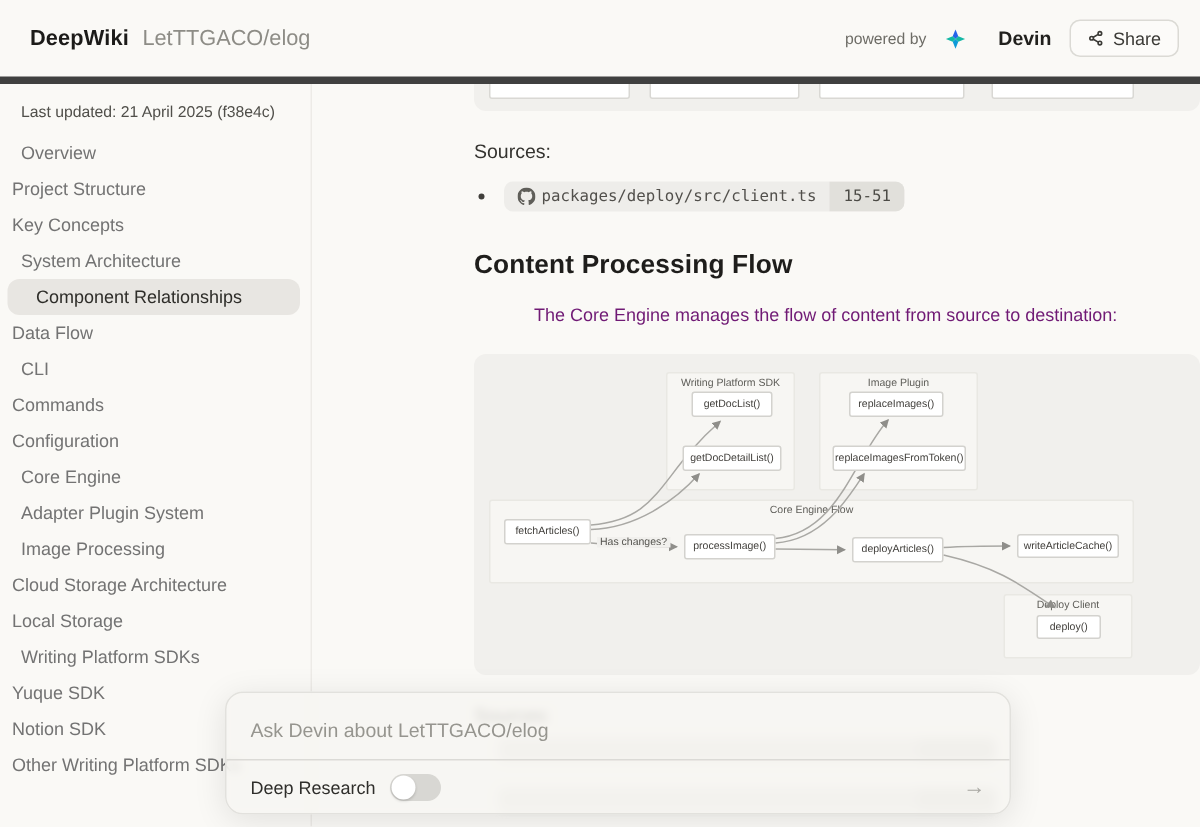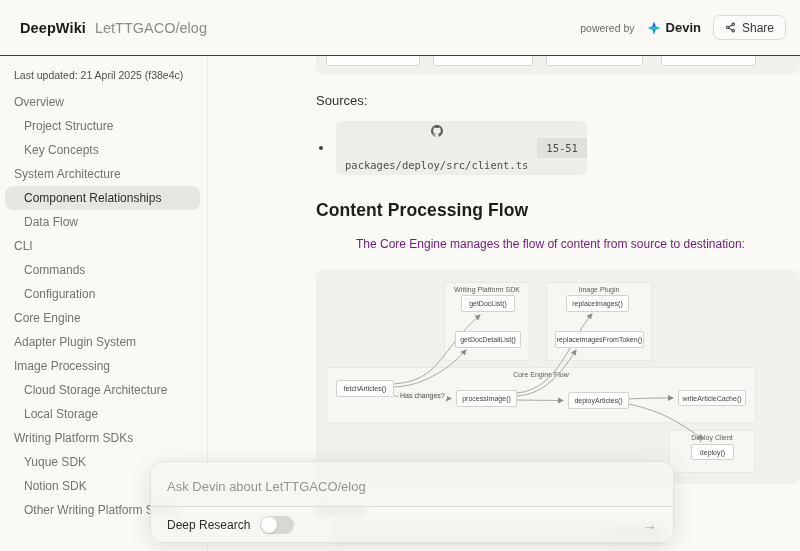--- a/index.html
+++ b/index.html
@@ -6,46 +6,46 @@
   html,body { width:800px; height:551px; overflow:hidden; }
   body {
     font-family:"Liberation Sans", sans-serif;
     background:#faf9f6;
     color:#3c3b37;
     position:relative;
   }
   
   .header {
     height:56px; display:flex; align-items:center;
-    padding:0 14px 0 20px; border-bottom:1px solid #404040;
+    padding:0 14px 0 20px; border-bottom:5px solid #404040;
     background:#faf9f6; position:relative; z-index:5;
   }
   .brand { font-size:14.5px; font-weight:700; color:#1c1b19; letter-spacing:.1px; cursor:pointer; }
   .repo { font-size:14.5px; color:#8d8c86; margin-left:9px; cursor:pointer; }
   .header-right { margin-left:auto; display:flex; align-items:center; gap:12px; }
   .powered { font-size:10.5px; color:#6d6c66; }
-  .devin-link { display:flex; align-items:center; gap:5px; cursor:pointer; }
+  .devin-link { display:flex; align-items:center; gap:22px; cursor:pointer; }
   .devin-name { font-size:13px; font-weight:700; color:#21201d; }
   .share-btn {
     display:flex; align-items:center; gap:6px; height:25px; padding:0 11px;
     background:#fcfbf9; border:1px solid #dbdad5; border-radius:7px;
     font-size:12px; color:#3b3a36; cursor:pointer;
   }
   
   .shell { display:flex; height:495px; }
   .sidebar {
     width:208px; flex:none; padding-top:13px; border-right:1px solid #edebe7;
     overflow:hidden;
   }
   .last-updated { font-size:10.5px; color:#504f4a; padding:0 8px 0 14px; margin-bottom:9px; }
   .nav-item {
     font-size:12px; color:#737373; padding:5px 8px 5px 14px; line-height:14px;
     cursor:pointer; white-space:nowrap;
   }
-  .nav-item.sub { padding-left:24px; }
+  .nav-item.sub { padding-left:8px; }
   .nav-item.active {
     background:#e8e6e2; border-radius:8px; margin:0 7px 0 5px;
     padding-left:19px; color:#2e2d29;
   }
   .main { flex:1; position:relative; padding:0 0 0 108px; }
   .content { width:488px; }
   
   .strip {
     width:484px; height:18px; background:#f1f0ed; border-radius:0 0 8px 8px;
     position:relative; overflow:hidden;
@@ -56,21 +56,21 @@
   }
   
   .sources-label { font-size:13px; color:#34332f; margin:19px 0 0 0; }
   .source-row { display:flex; align-items:center; margin:13px 0 0 3px; }
   .bullet { width:4px; height:4px; border-radius:50%; background:#403f3b; flex:none; }
   .code-pill {
     display:flex; align-items:center; margin-left:13px; border-radius:6px;
     overflow:hidden; background:#eeedea; cursor:pointer;
     font-family:"DejaVu Sans Mono", monospace; font-size:10.5px; color:#514f4b;
   }
-  .code-pill .path-seg { display:flex; align-items:center; gap:22px; padding:4px 9px;flex-direction:column; }
+  .code-pill .path-seg { display:flex; align-items:center; gap:4px; padding:4px 9px; }
   .code-pill .range-seg { background:#e1e0db; padding:4px 9px; color:#4c4b46; }
   h2.section-title { font-size:17.5px; font-weight:700; color:#1e1d1b; margin-top:25px; letter-spacing:.1px; }
   .intro { font-size:12px; color:#701a75; margin-top:16px;margin-left:40px; }
   
   .diagram {
     position:relative; width:484px; height:214px; margin-top:19px;
     background:#f1f0ed; border-radius:8px; cursor:pointer;
   }
   .sg {
     position:absolute; background:#f7f6f3; border:1px solid #e9e8e3; border-radius:2px;

